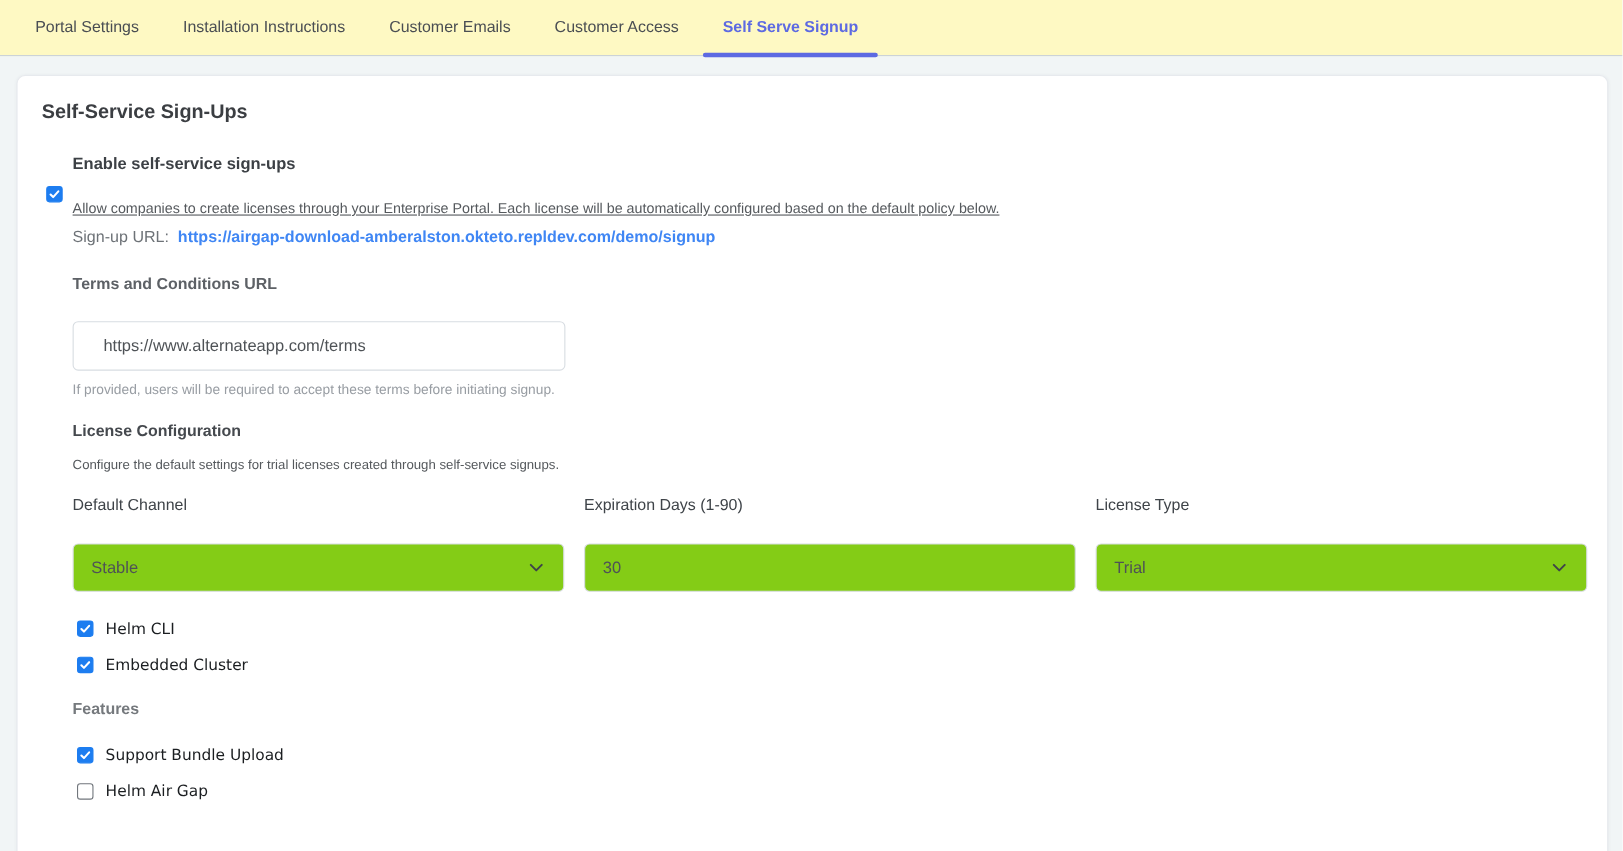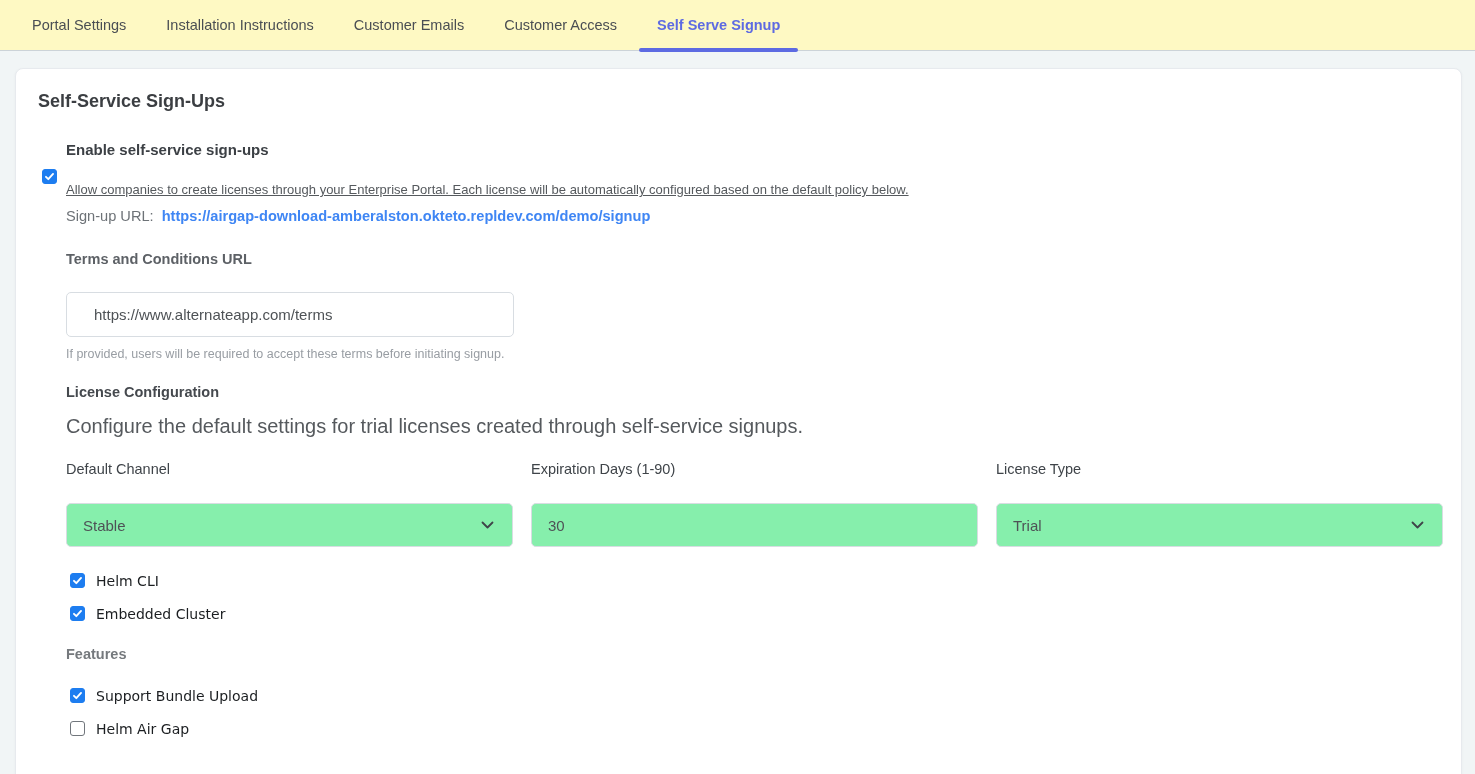--- a/index.html
+++ b/index.html
@@ -117,39 +117,39 @@
 
   
   .section-title-dark {
     margin-top: 23px;
     font-size: 14.5px;
     font-weight: bold;
     color: #45494e;
   }
   .section-desc {
     margin-top: 15px;
-    font-size: 20px;
+    font-size: 12px;
     color: #55595d;
   }
   .field-grid {
     margin-top: 23px;
     display: grid;
     grid-template-columns: repeat(3, 447px);
     column-gap: 18px;
   }
   .field-label {
     font-size: 14.5px;
     color: #3f4449;
   }
   .field-control {
     margin-top: 26px;
     height: 44px;
     border: 1px solid #d8dde2;
     border-radius: 5px;
-    background: #86efac;
+    background: #84cc16;
     display: flex;
     align-items: center;
     padding: 0 16px;
     font-size: 15px;
     color: #4e5256;
   }
   .select-control { justify-content: space-between; cursor: pointer; }
   .chevron { display: flex; align-items: center; margin-right: 2px; }
   .num-input {
     width: 100%; height: 100%;

